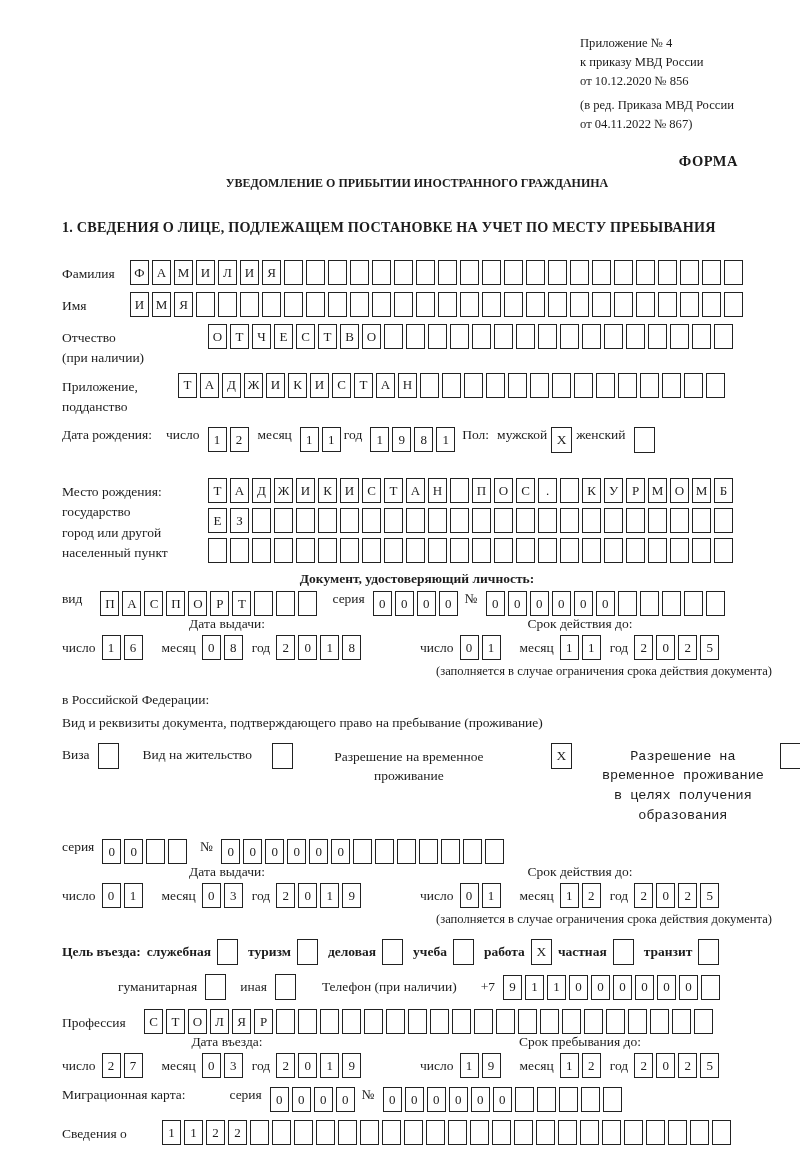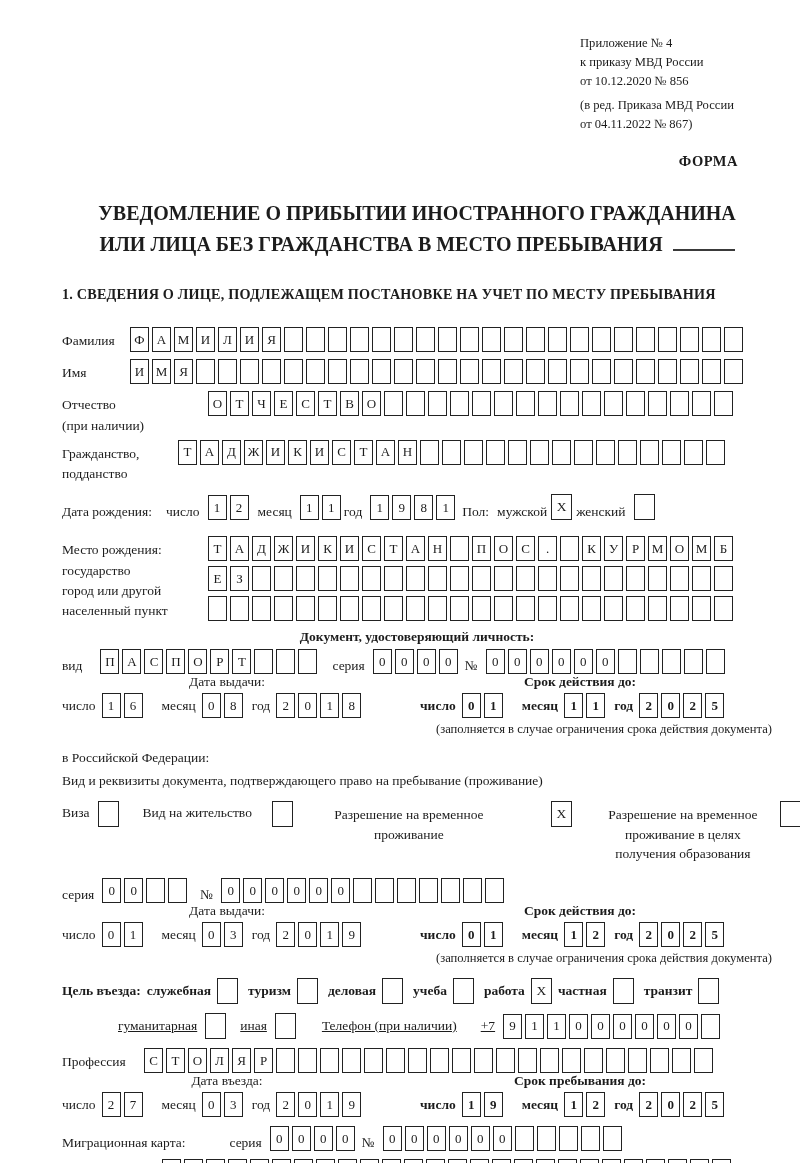--- a/index.html
+++ b/index.html
@@ -9,21 +9,21 @@
     font-family:"Liberation Serif","DejaVu Serif",serif;
     color:#1c1c1c; font-size:13.5px;
   }
   .page { width:800px; height:1163px; padding:34px 28px 10px 62px; position:relative; }
 
   
   .hdr { margin-left:auto; width:192px; font-size:12.6px; line-height:1.5; }
   .hdr-ed { margin-top:5px; }
   .forma { text-align:right; font-weight:bold; font-size:14.5px; margin:20px 34px 0 0; letter-spacing:0.5px; }
 
-  .title { text-align:center; font-weight:bold; font-size:20px; line-height:1.55; margin-top:28px; }
+  .title { text-align:center; font-weight:bold; font-size:12px; line-height:1.55; margin-top:4px; }
   .title-underline { display:inline-block; width:62px; border-bottom:2px solid #3a3a3a; height:14px; margin-left:10px; }
 
   .sec-title { font-weight:bold; font-size:14.2px; margin-top:26px; letter-spacing:0.2px; }
 
   
   .cells { display:flex; flex-wrap:nowrap; }
   .cell {
     flex:0 0 auto; width:19px; height:25px; border:1.6px solid #222;
     margin-right:3px; display:inline-flex; align-items:center; justify-content:center;
     font-size:13px; background:#fff;
@@ -39,72 +39,69 @@
   .lab-name { width:68px; }
   .lab-patr { width:146px; }
   .lab-cit { width:116px; }
   .lab-place { width:146px; }
   .lab-prof { width:82px; }
   .lab-repr { width:100px; }
 
   .stack-rows > .cells { margin-top:5px; }
   .stack-rows > .cells:first-child { margin-top:0; }
 
-  .inline-row { display:flex; align-items:flex-end; margin-top:10px; }
+  .inline-row { display:flex; align-items:flex-start; margin-top:10px; }
   .inline-row .t { margin-right:8px; white-space:nowrap; }
 
   .center-bold { text-align:center; font-weight:bold; margin-top:8px; }
 
   .date-pair { display:flex; margin-top:0; }
   .date-col { }
   .date-col .dhead { text-align:center; margin-bottom:3px; }
   .dline { display:flex; align-items:center; }
   .dline .t { margin:0 6px 0 0; white-space:nowrap; }
   .dline .cells { margin-right:6px; }
   .col-left { width:330px; }
-  .col-right { width:320px; margin-left:28px;font-weight:bold; }
+  .col-right { width:320px; margin-left:28px; }
   .note-right { text-align:right; font-size:12.6px; margin-top:4px; }
 
   .para { margin-top:10px; line-height:1.7; }
 
   .optrow { display:flex; align-items:flex-start; margin-top:8px; }
   .opt { display:flex; align-items:flex-start; margin-right:10px; }
   .opt .olabel { margin-right:8px; white-space:nowrap; padding-top:4px; }
   .opt .olabel-multi { margin-right:8px; text-align:center; line-height:1.45; padding-top:4px; }
   .w150 { width:188px; } .w160 { width:178px; }
 
   .purpose-row { display:flex; align-items:center; margin-top:12px; flex-wrap:nowrap; }
   .purpose-row .t { margin-right:6px; white-space:nowrap;font-weight:bold; }
   .purpose-row .chk { margin-right:10px; }
 
   .phone-row { display:flex; align-items:center; margin-top:9px; }
-  .phone-row .t { margin-right:8px; white-space:nowrap;text-decoration:underline; }
+  .phone-row .t { margin-right:8px; white-space:nowrap; }
 </style>
 </head>
 <body>
 
 <div class="page">
 
   <div class="hdr">
     <div>Приложение № 4</div>
     <div>к приказу МВД России</div>
     <div>от 10.12.2020 № 856</div>
     <div class="hdr-ed">
       <div>(в ред. Приказа МВД России</div>
       <div>от 04.11.2022 № 867)</div>
     </div>
   </div>
 
   <div class="forma">ФОРМА</div>
 
   <div class="title">
     <div>УВЕДОМЛЕНИЕ О ПРИБЫТИИ ИНОСТРАННОГО ГРАЖДАНИНА</div>
-    <div>
-      <span>ИЛИ ЛИЦА БЕЗ ГРАЖДАНСТВА В МЕСТО ПРЕБЫВАНИЯ</span><span class="title-underline"></span>
-    </div>
   </div>
 
   <div class="sec-title">1. СВЕДЕНИЯ О ЛИЦЕ, ПОДЛЕЖАЩЕМ ПОСТАНОВКЕ НА УЧЕТ ПО МЕСТУ ПРЕБЫВАНИЯ</div>
 
   <div class="frow" style="margin-top:24px;">
     <div class="flabel lab-surname">Фамилия</div>
     <div class="cells">
         <span class="cell">Ф</span>
         <span class="cell">А</span>
         <span class="cell">М</span>
@@ -198,21 +195,21 @@
         <span class="cell"></span>
         <span class="cell"></span>
         <span class="cell"></span>
         <span class="cell"></span>
         <span class="cell"></span>
       </div>
   </div>
 
   <div class="frow" style="margin-top:4px;">
     <div class="flabel lab-cit">
-      <div>Гражданство,</div>
+      <div>Приложение,</div>
       <div>подданство</div>
     </div>
     <div class="cells">
         <span class="cell">Т</span>
         <span class="cell">А</span>
         <span class="cell">Д</span>
         <span class="cell">Ж</span>
         <span class="cell">И</span>
         <span class="cell">К</span>
         <span class="cell">И</span>
@@ -256,21 +253,21 @@
         <span class="cell">8</span>
         <span class="cell">1</span>
       </span>
     <span class="t" style="margin-left:4px;">Пол:</span>
     <span class="t" style="margin-right:4px;">мужской</span>
     <span class="chk">X</span>
     <span class="t" style="margin-left:4px; margin-right:8px;">женский</span>
     <span class="chk"></span>
   </div>
 
-  <div class="frow" style="margin-top:16px;align-items:flex-end;">
+  <div class="frow" style="margin-top:25px;align-items:flex-end;">
     <div class="flabel lab-place">
       <div>Место рождения:</div>
       <div>государство</div>
       <div>город или другой</div>
       <div>населенный пункт</div>
     </div>
     <div class="stack-rows">
       <div class="cells">
           <span class="cell">Т</span>
           <span class="cell">А</span>
@@ -450,21 +447,21 @@
       <span class="chk"></span>
     </div>
     <div class="opt" style="margin-left:14px;">
       <span class="olabel">Вид на жительство</span>
       <span class="chk" style="margin-left:12px;"></span>
     </div>
     <div class="opt" style="margin-left:12px;gap:40px;">
       <span class="olabel-multi w150">Разрешение на временное проживание</span>
       <span class="chk">X</span>
     </div>
-    <div class="opt" style="margin-left:12px; margin-right:0;">
+    <div class="opt" style="margin-left:12px; margin-right:0;font-family:Liberation Mono, monospace;">
       <span class="olabel-multi w160">Разрешение на временное проживание в целях получения образования</span>
       <span class="chk"></span>
     </div>
   </div>
 
   <div class="inline-row" style="margin-top:14px;">
     <span class="t">серия</span>
     <span class="cells">
         <span class="cell">0</span>
         <span class="cell">0</span>

